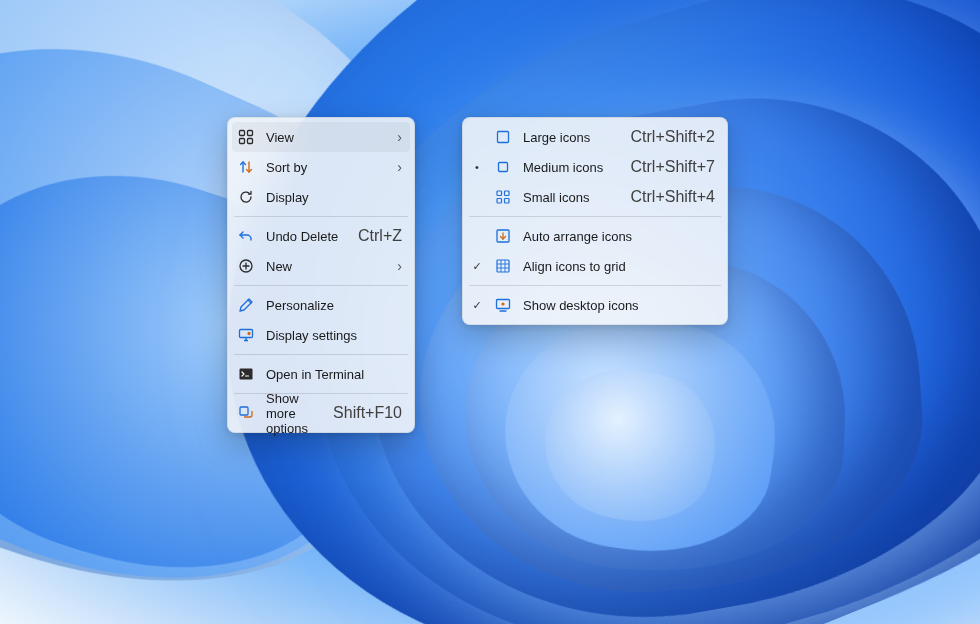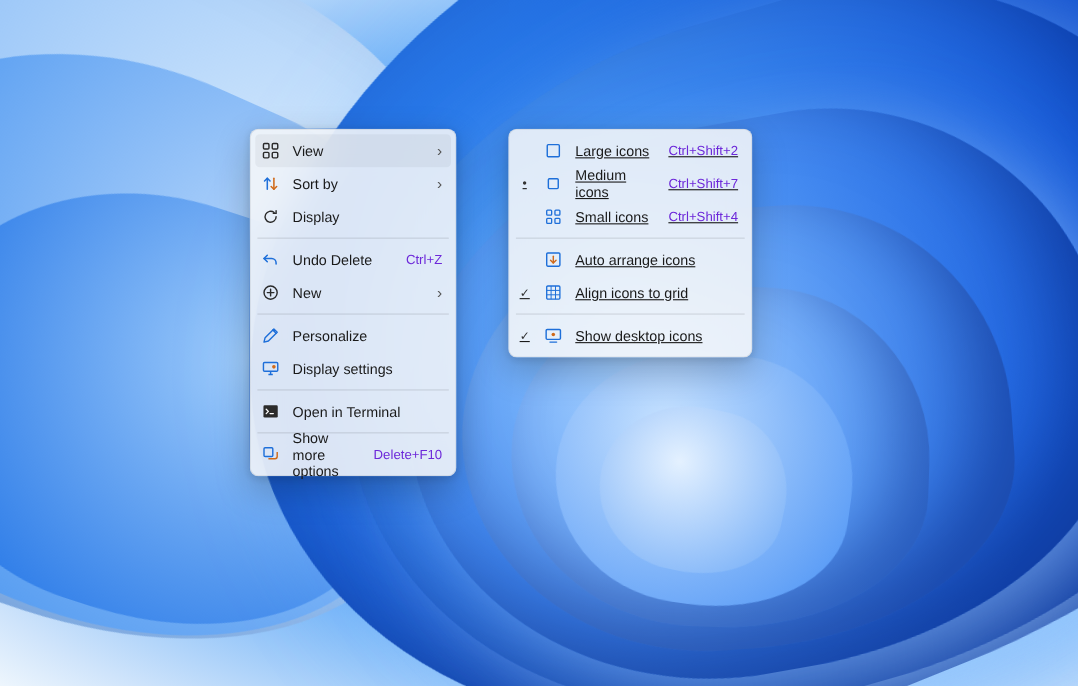--- a/index.html
+++ b/index.html
@@ -55,40 +55,40 @@
   .menu {
     position: absolute;
     background: rgba(249, 249, 249, 0.86);
     backdrop-filter: blur(20px);
     border: 1px solid rgba(0,0,0,0.08);
     border-radius: 8px;
     box-shadow: 0 12px 32px rgba(0,0,0,0.22), 0 2px 8px rgba(0,0,0,0.12);
     padding: 4px;
   }
   .menu-main { left: 227px; top: 117px; width: 188px; }
-  .menu-sub  { left: 462px; top: 117px; width: 222px; text-decoration: underline; }
+  .menu-sub  { left: 462px; top: 117px; width: 266px; }
 
   .item {
     display: flex;
     align-items: center;
     height: 30px;
     padding: 0 8px 0 6px;
     border-radius: 4px;
     gap: 12px;
   }
   .item.highlight { background: rgba(0,0,0,0.045); }
   .check-slot { width: 12px; display:flex; justify-content:center; color:#333; font-size:11px; }
   .icon-slot {
     width: 16px; height: 16px;
     display: flex; align-items: center; justify-content: center;
     color: #2b2b2b;
   }
   .icon-slot svg { width: 16px; height: 16px; }
   .label { flex: 1; }
-  .accel { color: #6d28d9; font-size: 12px; }
+  .accel { color: #404040; font-size: 16px; }
   .chev  { color: #555; font-size: 14px; line-height:1; }
   .sep { height:1px; background: rgba(0,0,0,0.12); margin: 4px 2px; }
 
   .menu-sub .item { padding-left: 4px; }
 </style>
 </head>
 <body>
 
 <div class="bloom">
   <div class="petal p0a"></div>
@@ -204,21 +204,21 @@
   <div class="sep"></div>
 
   <div class="item">
     <span class="icon-slot">
       <svg viewBox="0 0 16 16" fill="none" stroke="#1e6fd9" stroke-width="1.3">
         <rect x="2" y="2" width="8" height="8" rx="1"></rect>
         <path d="M6 12h6a2 2 0 0 0 2-2V6" stroke="#d06a1a"></path>
       </svg>
     </span>
     <span class="label">Show more options</span>
-    <span class="accel">Delete+F10</span>
+    <span class="accel">Shift+F10</span>
   </div>
 </div>
 
 <div class="menu menu-sub">
 
   <div class="item">
     <span class="check-slot"></span>
     <span class="icon-slot">
       <svg viewBox="0 0 16 16" fill="none" stroke="#1e6fd9" stroke-width="1.3">
           <rect x="2.5" y="2.5" width="11" height="11" rx="1"></rect>

